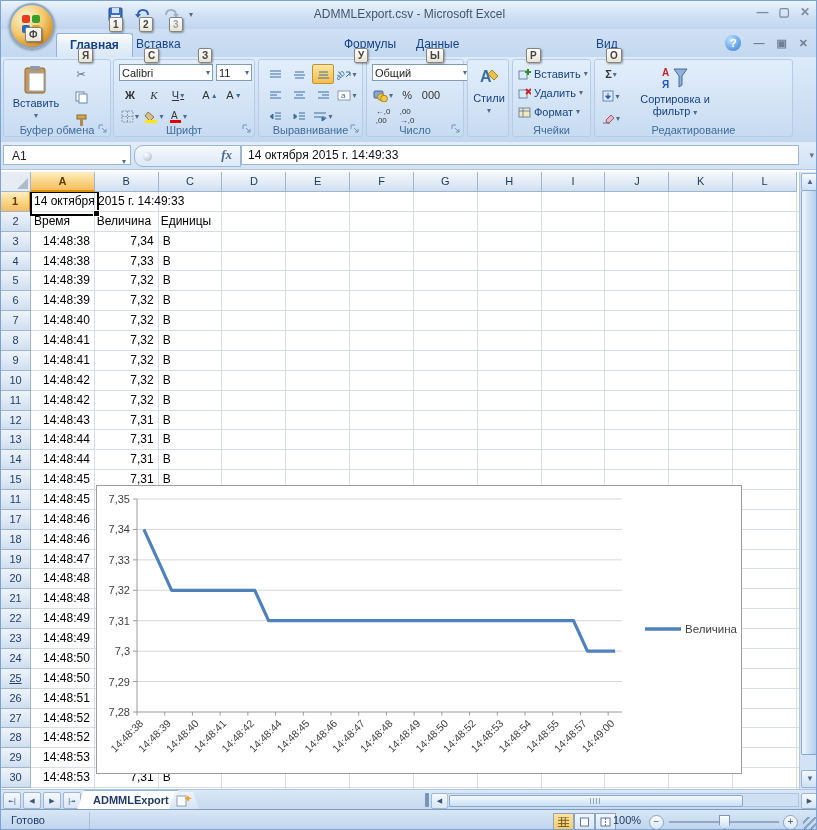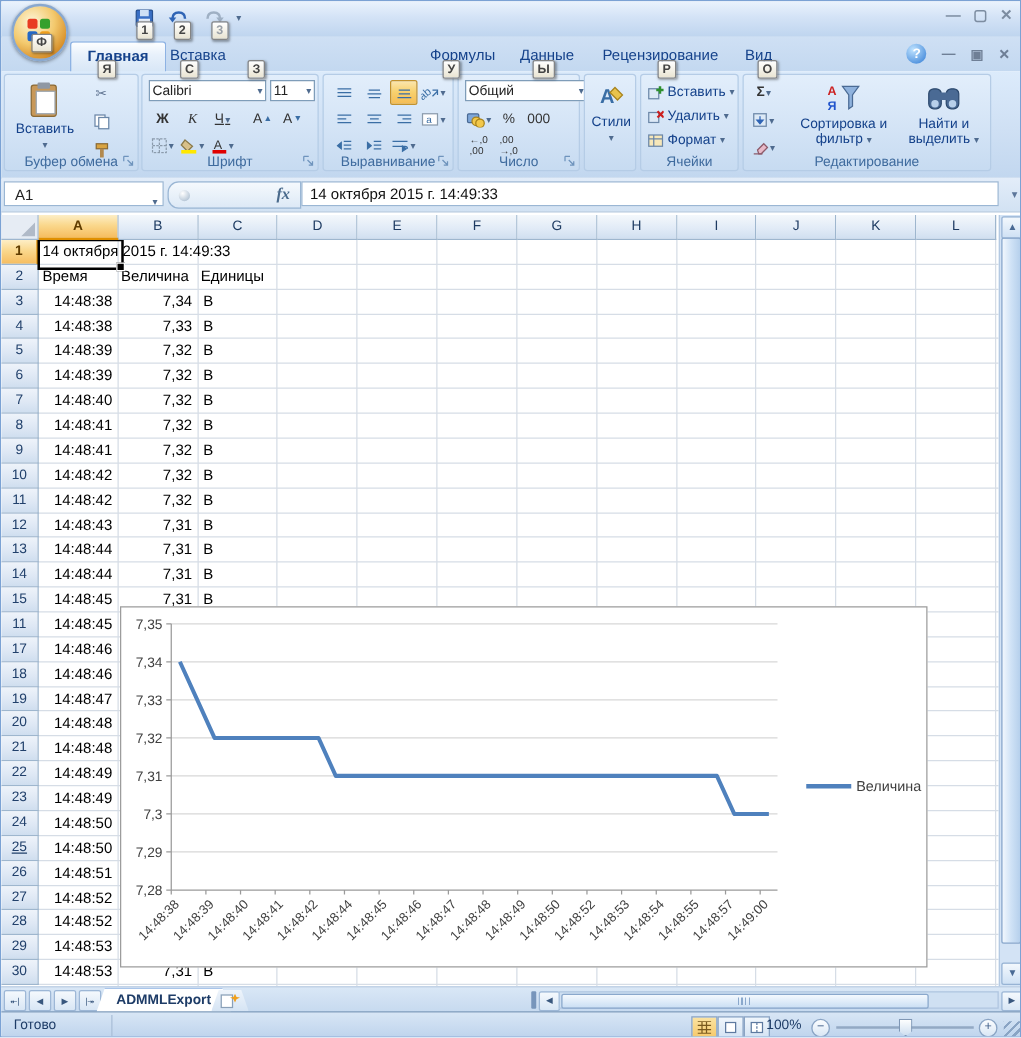--- a/index.html
+++ b/index.html
@@ -160,20 +160,21 @@
           </svg>
       </span>
       <span class="qbtn">
         <svg width="18" height="14">
             <path d="M14 8 Q14 3 9 3 Q4 3 4 8" fill="none" stroke="#9fb0c4" stroke-width="2"></path>
             <path d="M17 7 L11 7 L14 11 Z" fill="#9fb0c4"></path>
           </svg>
       </span>
       <span class="da">▾</span>
     </div>
+    <div class="title-text">ADMMLExport.csv - Microsoft Excel</div>
     <div class="winctl">
       <span>—</span>
       <span>▢</span>
       <span>✕</span>
     </div>
   </div>
 
   <div class="orb">
     <span class="petals">
         <i></i>
@@ -185,21 +186,20 @@
   <span class="kt" style="left:24px;top:26px;">Ф</span>
   <span class="kt" style="left:108px;top:16px;">1</span>
   <span class="kt" style="left:138px;top:16px;">2</span>
   <span class="kt" style="left:168px;top:16px;color:#9aa0a8;">3</span>
 
   <div class="tabstrip" id="tabstrip">
       <div class="rtab active" style="left: 55px;">Главная</div>
       <div class="rtab" style="left: 122px;">Вставка</div>
       <div class="rtab" style="left: 330px;">Формулы</div>
       <div class="rtab" style="left: 402px;">Данные</div>
-      <div class="rtab" style="left: 468px;">Рецензирование</div>
       <div class="rtab" style="left: 582px;">Вид</div>
     </div>
   <div class="ribbon-right">
     <span class="help-orb">?</span>
     <span class="wbtn">—</span>
     <span class="wbtn">▣</span>
     <span class="wbtn">✕</span>
   </div>
 
   <div class="ribbon">
@@ -484,30 +484,20 @@
             <span class="da">▾</span>
           </span>
       </div>
       <div class="bigbtn" style="position:absolute;left:38px;top:5px;width:84px;">
         <svg width="26" height="26">
             <text x="0" y="11" font-size="10" font-weight="bold" fill="#cc2222">А</text>
             <text x="0" y="23" font-size="10" font-weight="bold" fill="#2255cc">Я</text>
             <path d="M12 4h13l-5 7v9l-3 2v-11z" fill="#8fb2dd" stroke="#4a6a94"></path>
           </svg>
         <span style="text-align:center;line-height:12px;"><span>Сортировка и фильтр</span> <span class="da">▾</span></span>
-      </div>
-      <div class="bigbtn" style="position:absolute;left:124px;top:5px;width:72px;">
-        <svg width="28" height="26">
-            <rect x="2" y="6" width="10" height="16" rx="4" fill="#4a6a94" stroke="#2d4a6e"></rect>
-            <rect x="16" y="6" width="10" height="16" rx="4" fill="#4a6a94" stroke="#2d4a6e"></rect>
-            <rect x="11" y="9" width="6" height="6" fill="#4a6a94"></rect>
-            <circle cx="7" cy="18" r="3" fill="#b8d0ea"></circle>
-            <circle cx="21" cy="18" r="3" fill="#b8d0ea"></circle>
-          </svg>
-        <span style="text-align:center;line-height:12px;"><span>Найти и выделить</span> <span class="da">▾</span></span>
       </div>
       <div class="grp-label">Редактирование</div>
     </div>
   </div>
 
   <div class="fbar">
     <div class="namebox"><span>A1</span><span class="da">▾</span></div>
     <div class="fxzone">
       <span class="fxdot"></span>
       <span class="fx">fx</span>

